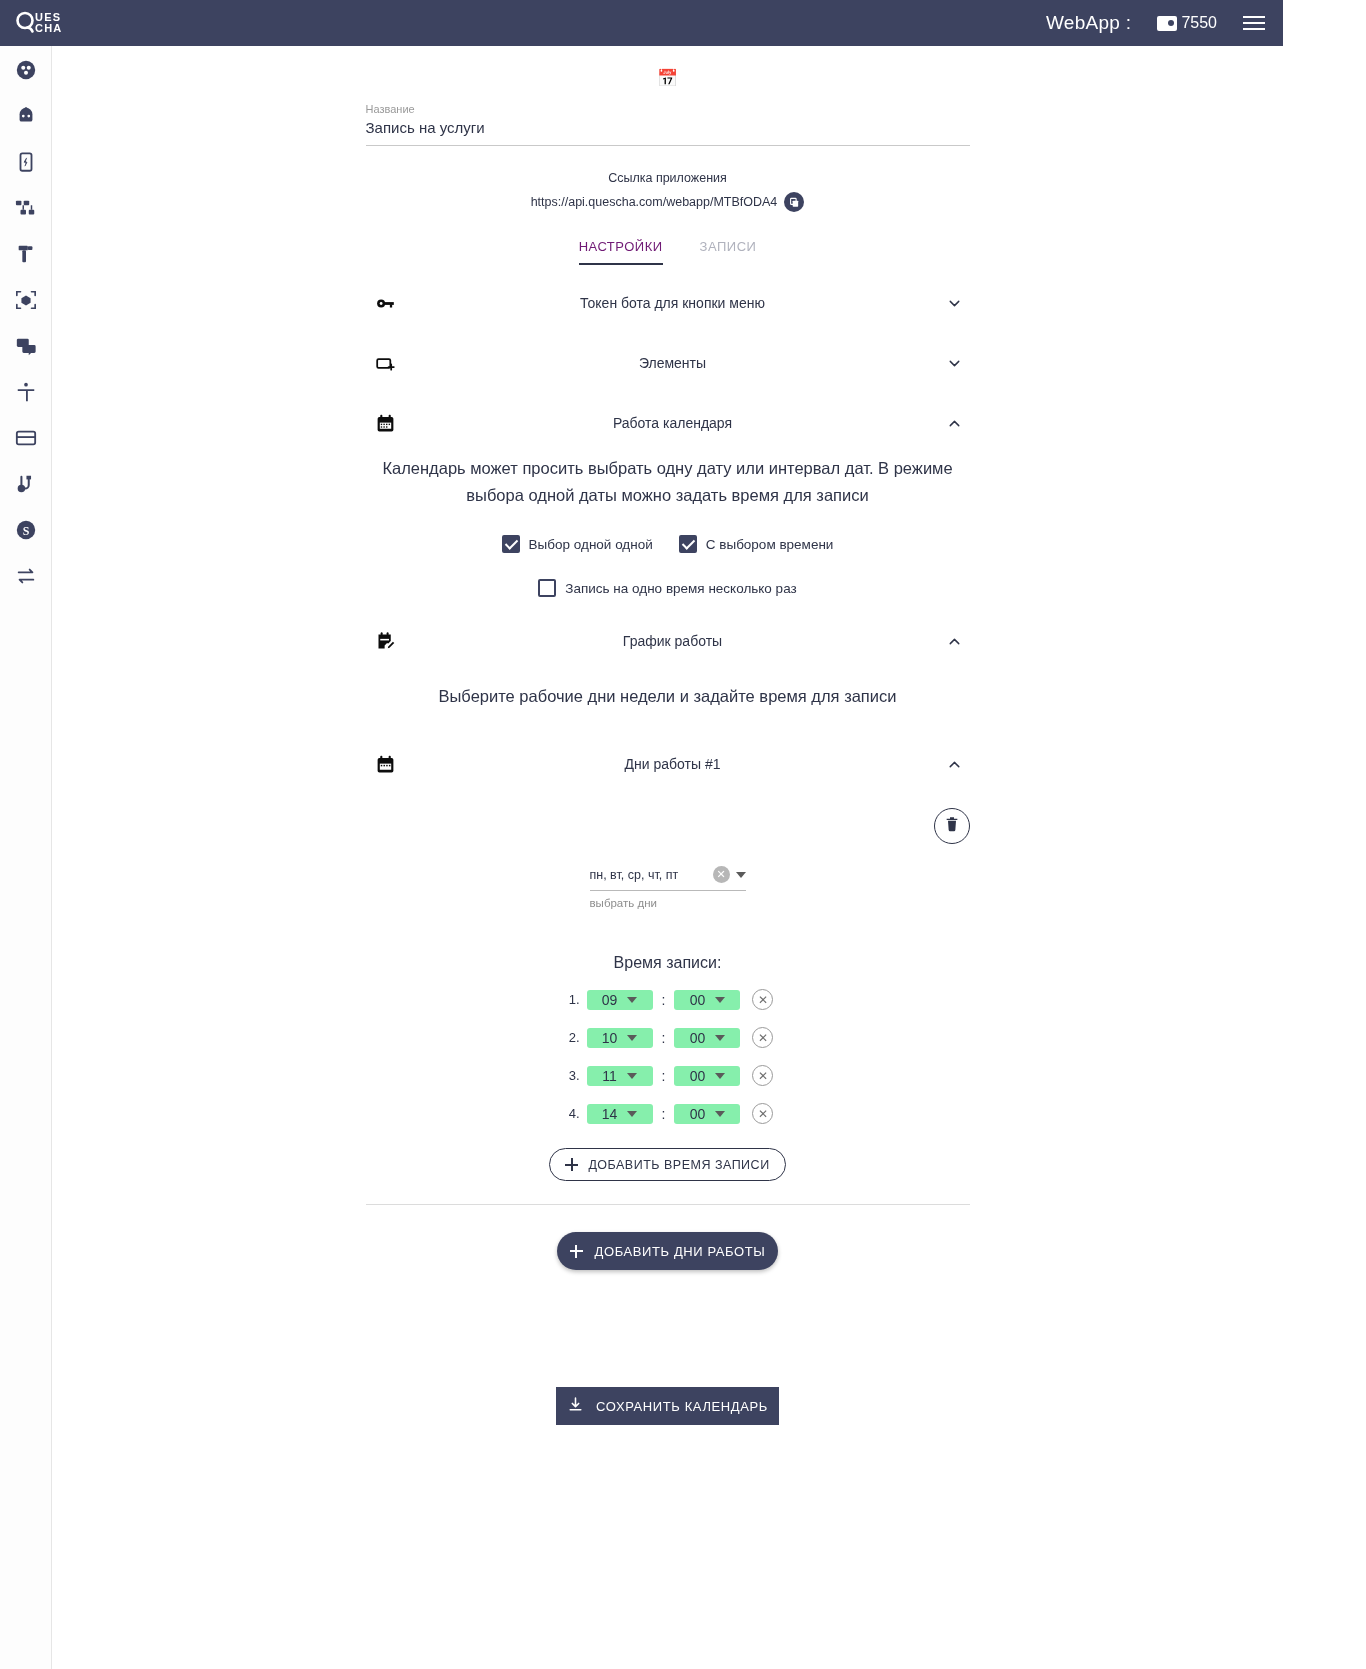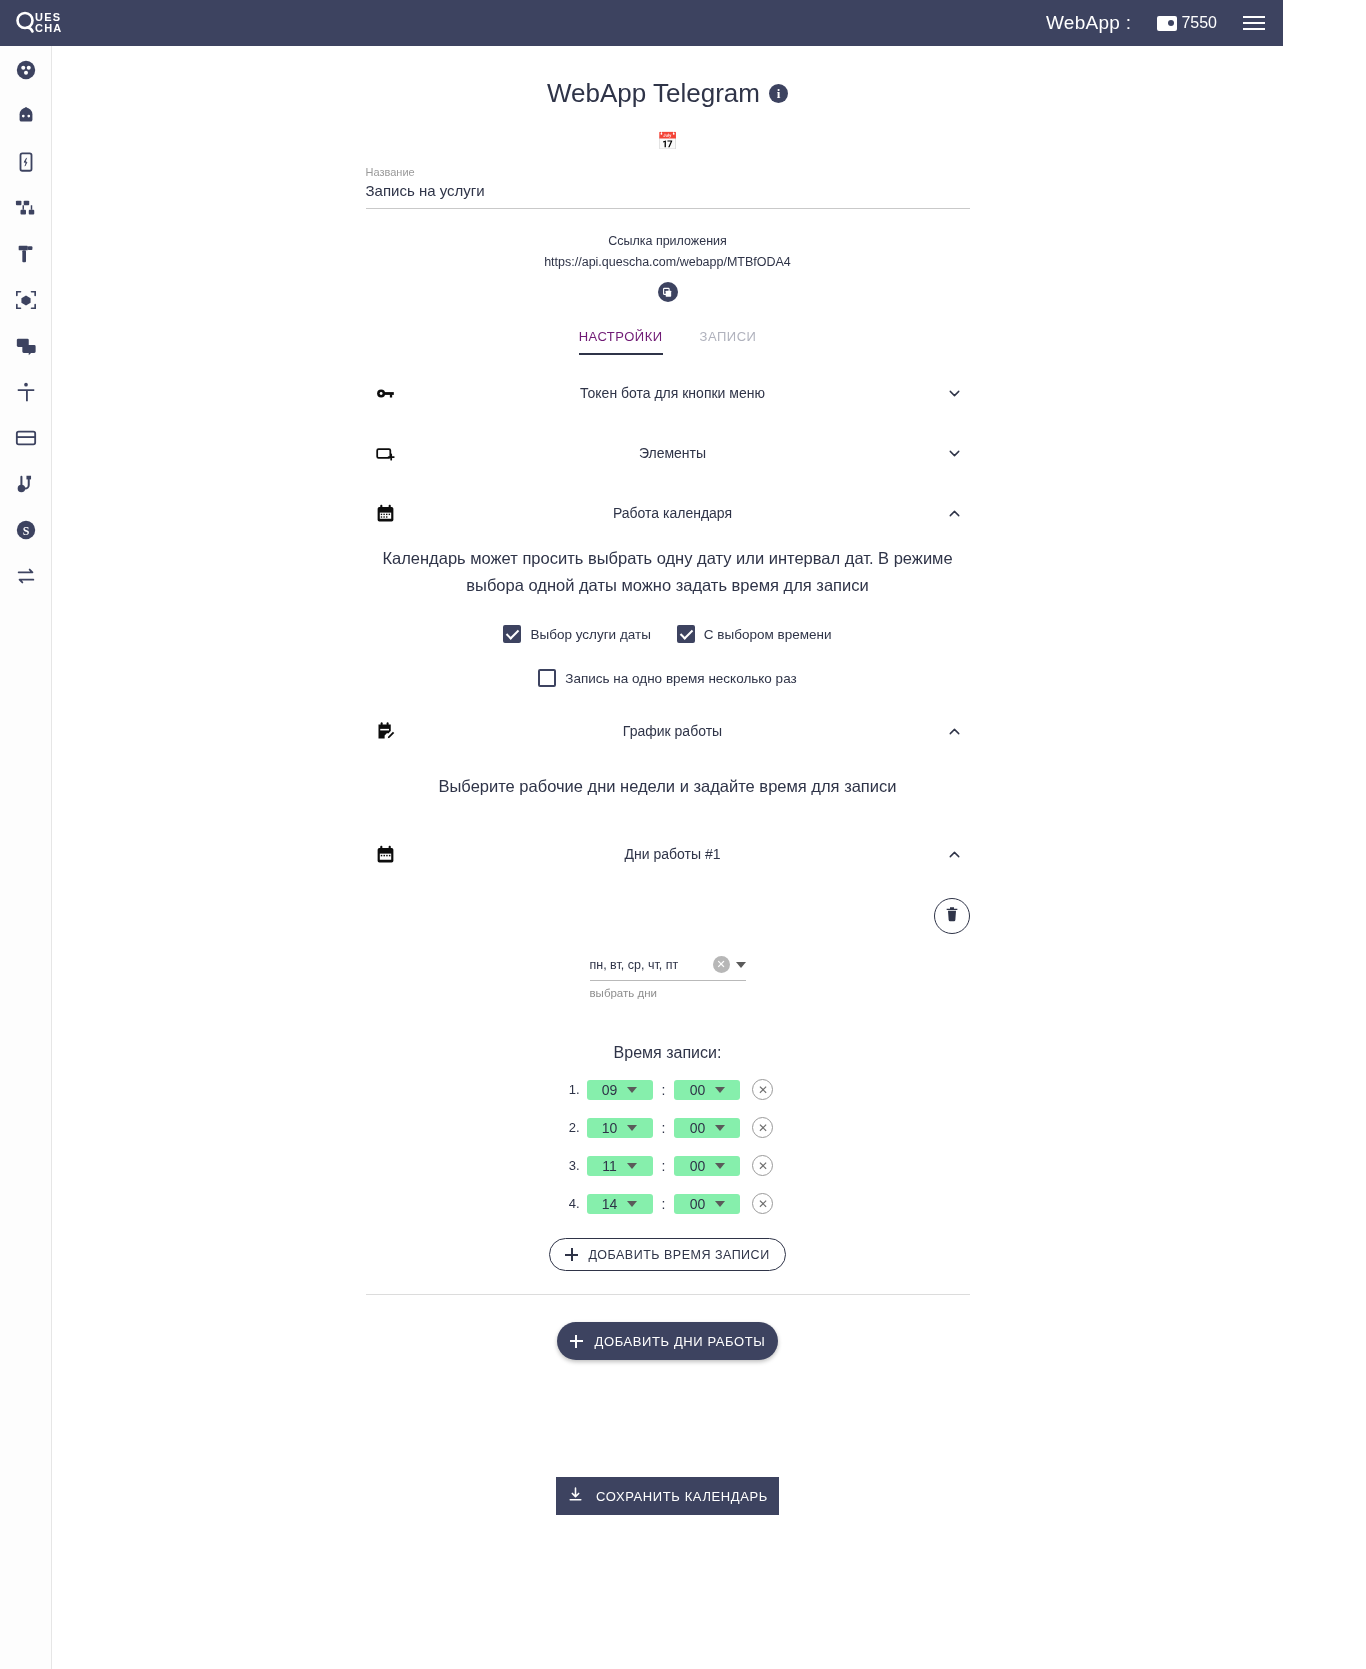--- a/index.html
+++ b/index.html
@@ -131,22 +131,22 @@
     padding-bottom: 9px;
   }
   .field-label { font-size: 11px; color: #9a9a9a; margin-bottom: 4px; }
   .field-value { font-size: 15px; color: #2f3448; }
 
   .app-link-block { text-align: center; margin-top: 25px; }
   .app-link-title { font-size: 12.5px; color: #2f3448; }
   .app-link-row {
     margin-top: 7px;
     display: flex; align-items: center; justify-content: center;
-    gap: 13px;
-    font-size: 12.5px; color: #2f3448; flex-direction: column;
+    gap: 7px;
+    font-size: 12.5px; color: #2f3448;
   }
   .copy-btn {
     width: 20px; height: 20px;
     border-radius: 50%;
     background: #3d4360;
     display: inline-flex; align-items: center; justify-content: center;
     cursor: pointer;
   }
 
   .tabs {
@@ -467,24 +467,20 @@
       <span>
         <svg width="22" height="22" viewBox="0 0 24 24" fill="none" stroke="#3d4360" stroke-width="2" stroke-linecap="round" stroke-linejoin="round">
           <path d="M4 8h15l-3-3M20 16H5l3 3"></path>
         </svg>
       </span>
     </div>
   </div>
 
   <div class="content">
 
-    <h1 class="page-title">
-      <span>WebApp Telegram</span>
-      <span class="info-badge">i</span>
-    </h1>
 
     <div class="calendar-emoji">📅</div>
 
     <div class="form-wrap">
 
       <div class="field">
         <div class="field-label">Название</div>
         <div class="field-value">Запись на услуги</div>
       </div>
 
@@ -563,21 +559,21 @@
             <path d="M6 15l6-6 6 6"></path>
           </svg>
       </span>
     </div>
 
     <div class="acc-desc">Календарь может просить выбрать одну дату или интервал дат. В режиме выбора одной даты можно задать время для записи</div>
 
     <div class="checkrow">
       <label class="checkitem">
         <span class="cbox checked"></span>
-        <span class="cbox-label">Выбор услуги даты</span>
+        <span class="cbox-label">Выбор одной одной</span>
       </label>
       <label class="checkitem">
         <span class="cbox checked"></span>
         <span class="cbox-label">С выбором времени</span>
       </label>
     </div>
 
     <div class="checkrow" style="margin-top:26px;">
       <label class="checkitem">
         <span class="cbox"></span>

